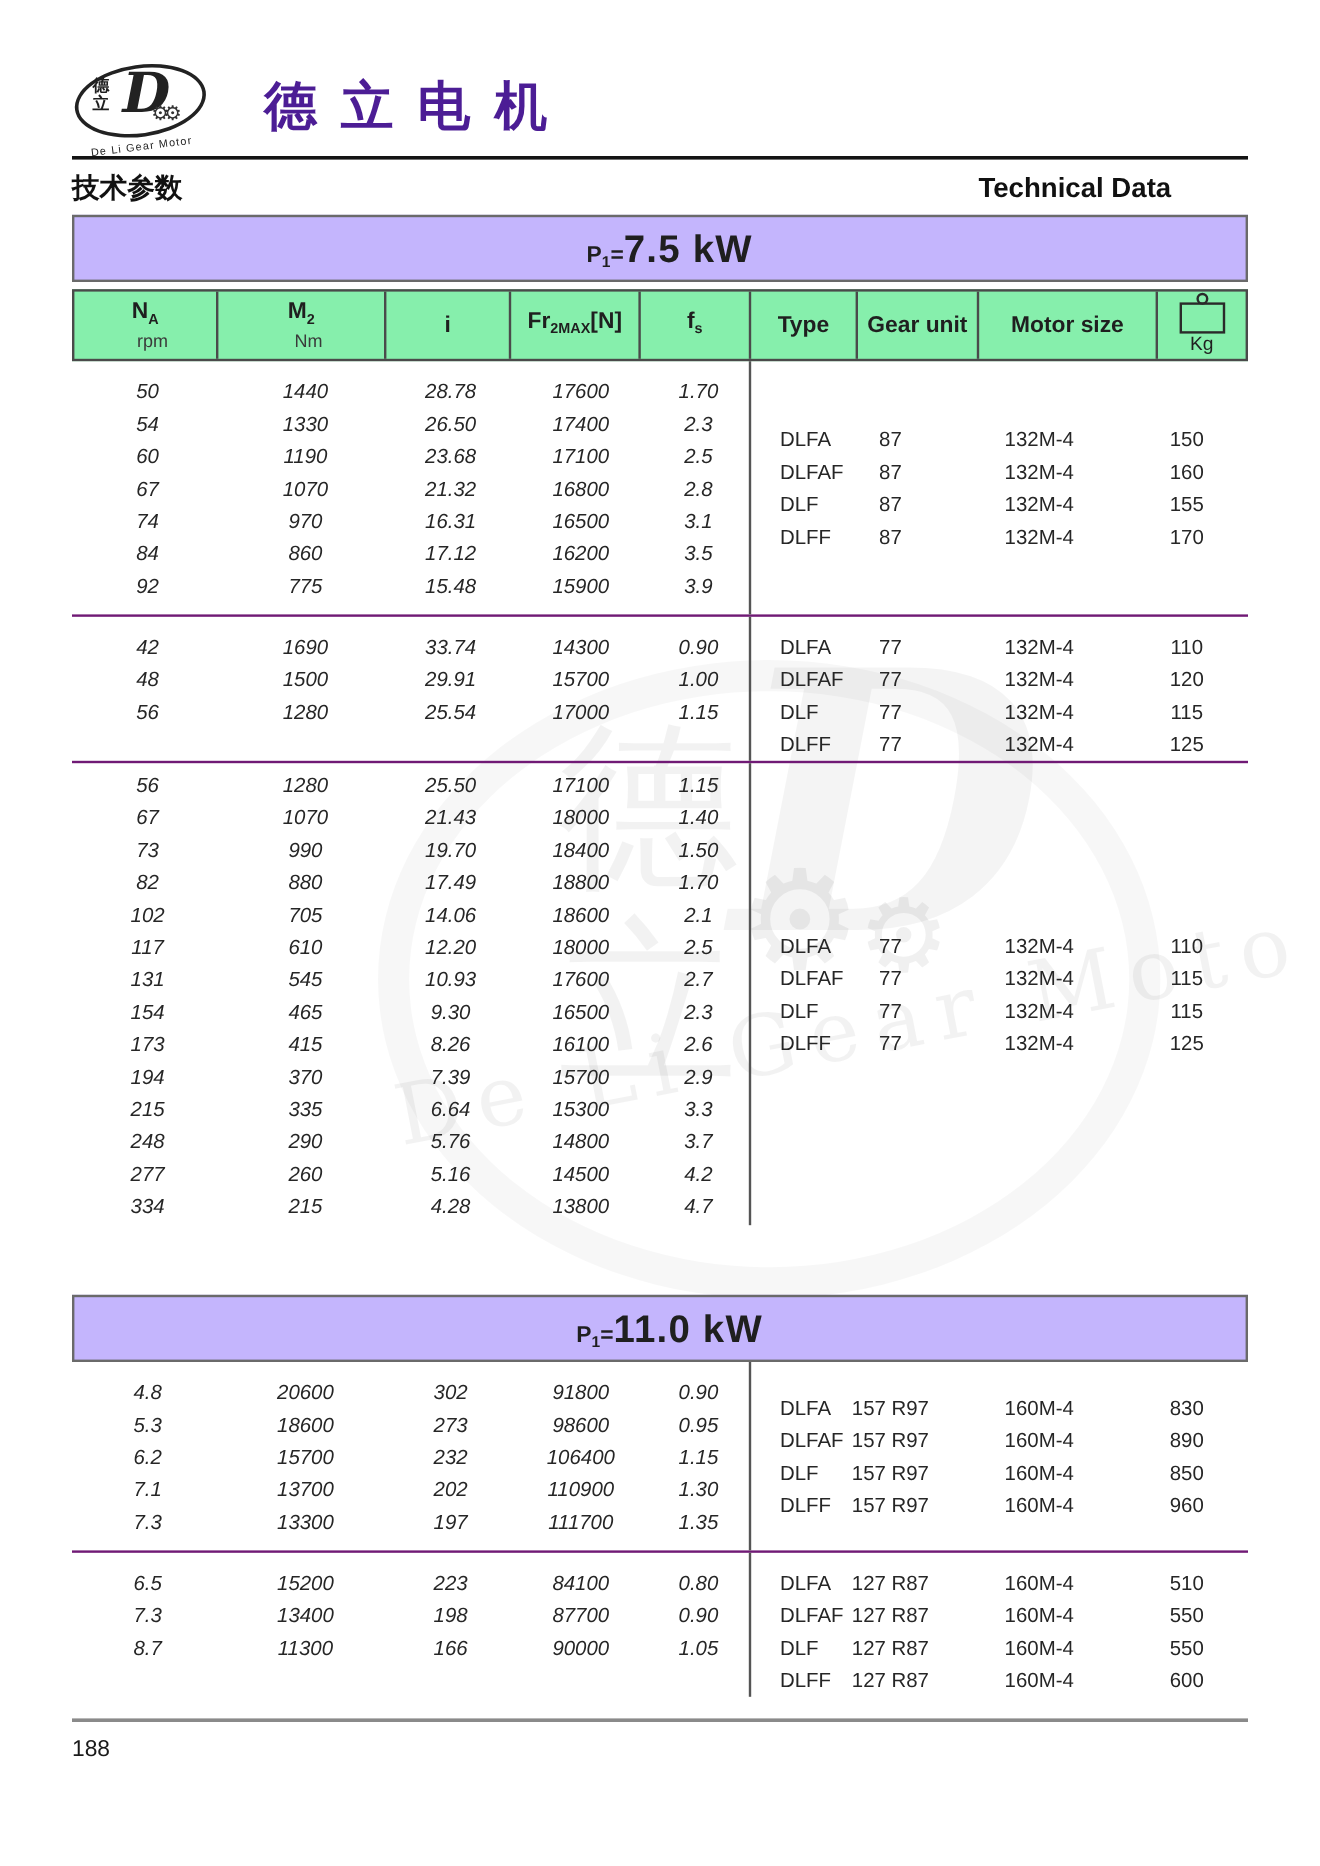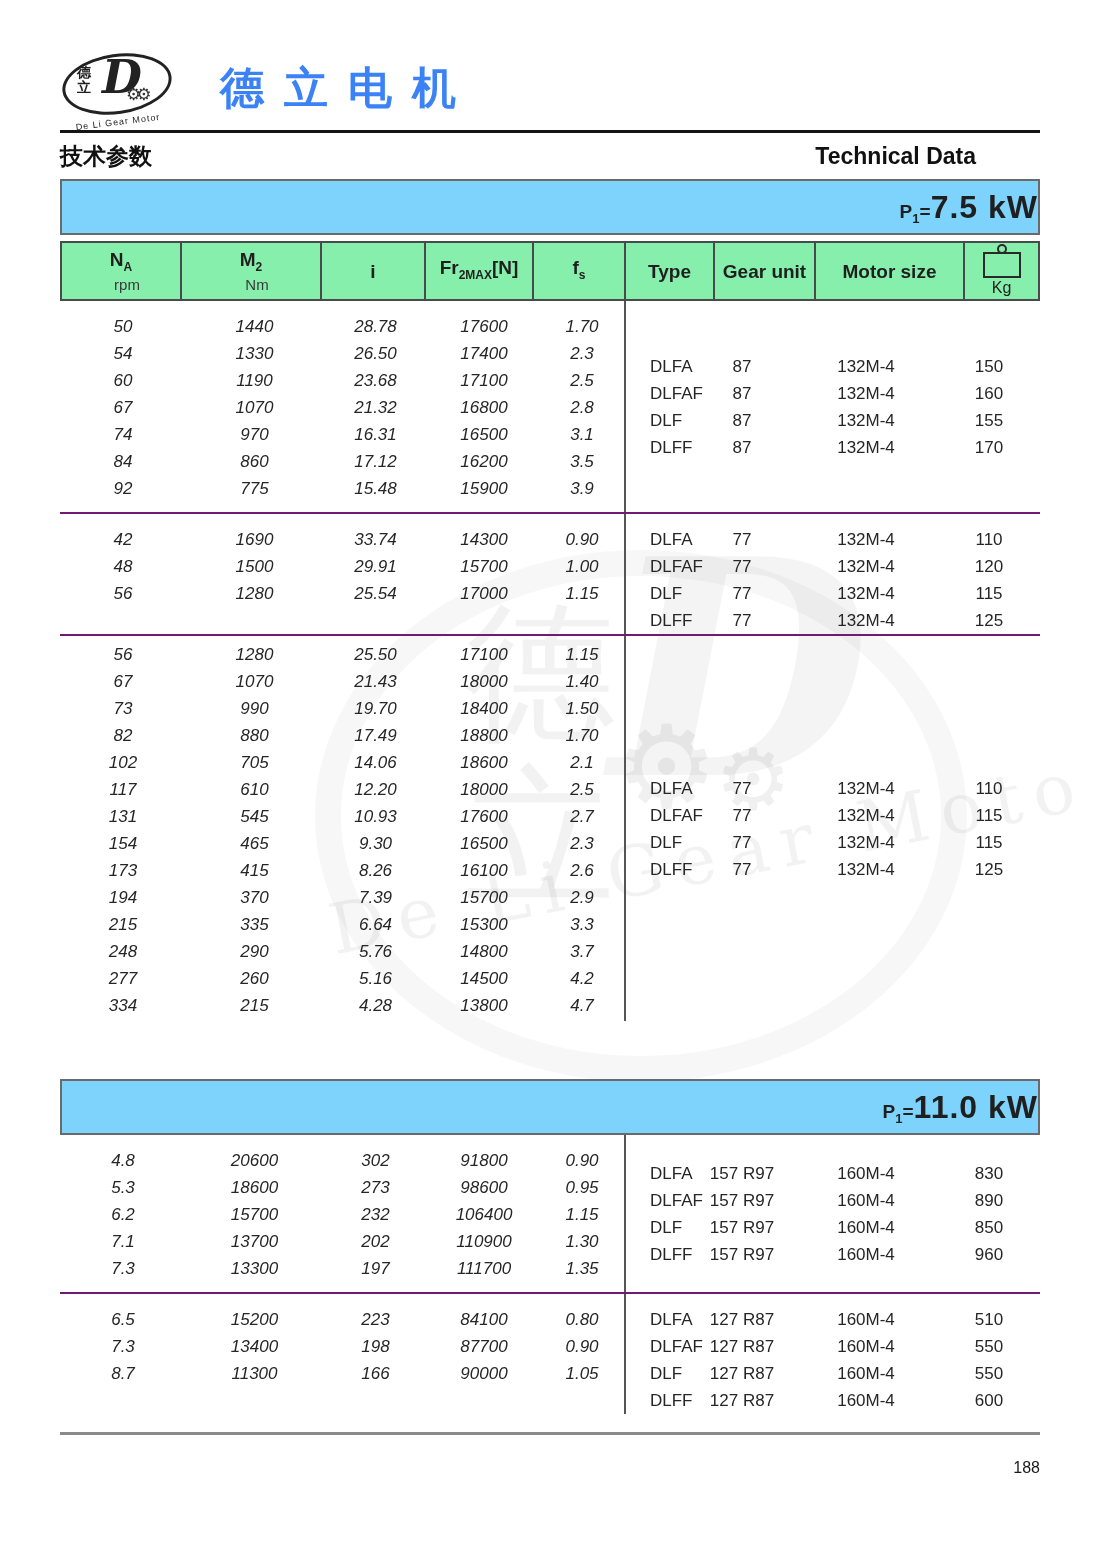--- a/index.html
+++ b/index.html
@@ -11,30 +11,30 @@
   .content{position:relative;z-index:1;margin:0 60px;width:980px;}
 
   
   .brand-row{display:flex;align-items:center;padding-top:48px;height:80px;}
   .logo{position:relative;width:118px;height:72px;flex:none;}
   .logo-oval{position:absolute;left:2px;top:2px;right:6px;bottom:10px;border:3px solid #222;border-radius:50%;transform:rotate(-8deg);}
   .logo-cn{position:absolute;left:17px;top:13px;width:16px;font-size:14px;line-height:15px;font-weight:bold;font-family:"DejaVu Serif",serif;}
   .logo-d{position:absolute;left:42px;top:-2px;font-size:46px;font-weight:bold;font-style:italic;font-family:"DejaVu Serif",serif;color:#222;}
   .logo-gears{position:absolute;left:66px;top:32px;font-size:17px;letter-spacing:-5px;color:#333;}
   .logo-arc{position:absolute;left:0;bottom:-3px;width:116px;text-align:center;font-size:9px;letter-spacing:1px;color:#222;transform:rotate(-7deg);}
-  .company-name{margin-left:42px;font-family:"DejaVu Serif",serif;font-weight:bold;font-size:44px;letter-spacing:20px;color:#3b82f6;white-space:nowrap;}
+  .company-name{margin-left:42px;font-family:"DejaVu Serif",serif;font-weight:bold;font-size:44px;letter-spacing:20px;color:#4c1d95;white-space:nowrap;}
   .top-rule{border-bottom:3px solid #141414;margin-top:2px;}
 
   
   .subtitle-row{display:flex;align-items:center;margin-top:8px;height:30px;}
   .subtitle-cn{font-size:23px;font-weight:bold;color:#111;}
   .subtitle-en{font-size:23px;font-weight:bold;color:#111;margin-left:auto;margin-right:64px;}
 
   
-  .power-box{border:2px solid #6a6a6a;height:52px;display:flex;align-items:baseline;justify-content:flex-end;margin-top:8px;background:#7dd3fc;padding-left:16px;}
+  .power-box{border:2px solid #6a6a6a;height:52px;display:flex;align-items:baseline;justify-content:center;margin-top:8px;background:#c4b5fd;padding-left:16px;}
   .power-box .p-prefix{font-weight:bold;font-size:19px;line-height:52px;}
   .power-box .p-prefix sub{font-size:13px;}
   .power-box .p-value{font-weight:bold;font-size:32px;letter-spacing:1px;line-height:52px;}
   .power-box.second{margin-top:58px;}
 
   
   .thead{display:grid;grid-template-columns:120px 140px 104px 108px 92px 89px 101px 149px 1fr;border:2px solid #4a4a4a;height:56px;margin-top:6px;background:#86efac;}
   .th{border-right:2px solid #4a4a4a;display:flex;flex-direction:column;align-items:center;justify-content:center;}
   .th:last-child{border-right:none;}
   .th-main{font-weight:bold;font-size:19px;line-height:21px;white-space:nowrap;}
@@ -52,21 +52,21 @@
   .g-right.centered{justify-content:center;padding-top:0;}
   .group.dense .g-left{padding:5px 0 2px;}
   .d-row{display:grid;grid-template-columns:126px 137px 105px 112px 84px;height:27px;line-height:27px;font-style:italic;}
   .d-cell{text-align:center;font-size:17px;color:#262626;}
   .v-row{display:grid;grid-template-columns:56px 72px 176px 70px;height:27px;line-height:27px;padding-left:24px;}
   .v-cell{text-align:center;font-size:17px;color:#262626;white-space:nowrap;}
   .v-cell:first-child{text-align:left;}
 
   
   .footer-rule{border-top:3px solid #8a8a8a;margin-top:18px;}
-  .page-number{text-align:right;font-size:16px;color:#1a1a1a;margin-top:24px;}
+  .page-number{text-align:left;font-size:19px;color:#1a1a1a;margin-top:12px;}
 
   
   .watermark{position:absolute;inset:0;z-index:0;pointer-events:none;overflow:hidden;}
   .wm-circle{position:absolute;left:315px;top:550px;width:600px;height:480px;border:26px solid rgba(0,0,0,0.032);border-radius:50%;}
   .wm-cn{position:absolute;left:465px;top:590px;width:170px;font-size:150px;line-height:165px;color:rgba(0,0,0,0.05);font-family:"DejaVu Serif",serif;}
   .wm-d{position:absolute;left:610px;top:520px;font-size:300px;line-height:300px;font-weight:bold;font-style:italic;color:rgba(0,0,0,0.045);font-family:"DejaVu Serif",serif;}
   .wm-gear{position:absolute;left:615px;top:700px;font-size:115px;color:rgba(0,0,0,0.06);}
   .wm-gear2{position:absolute;left:715px;top:730px;font-size:85px;color:rgba(0,0,0,0.06);}
   .wm-text{position:absolute;left:330px;top:890px;font-size:70px;letter-spacing:12px;white-space:nowrap;color:rgba(0,0,0,0.05);font-family:"DejaVu Serif",serif;transform:rotate(-11deg);transform-origin:left center;}
 </style>

